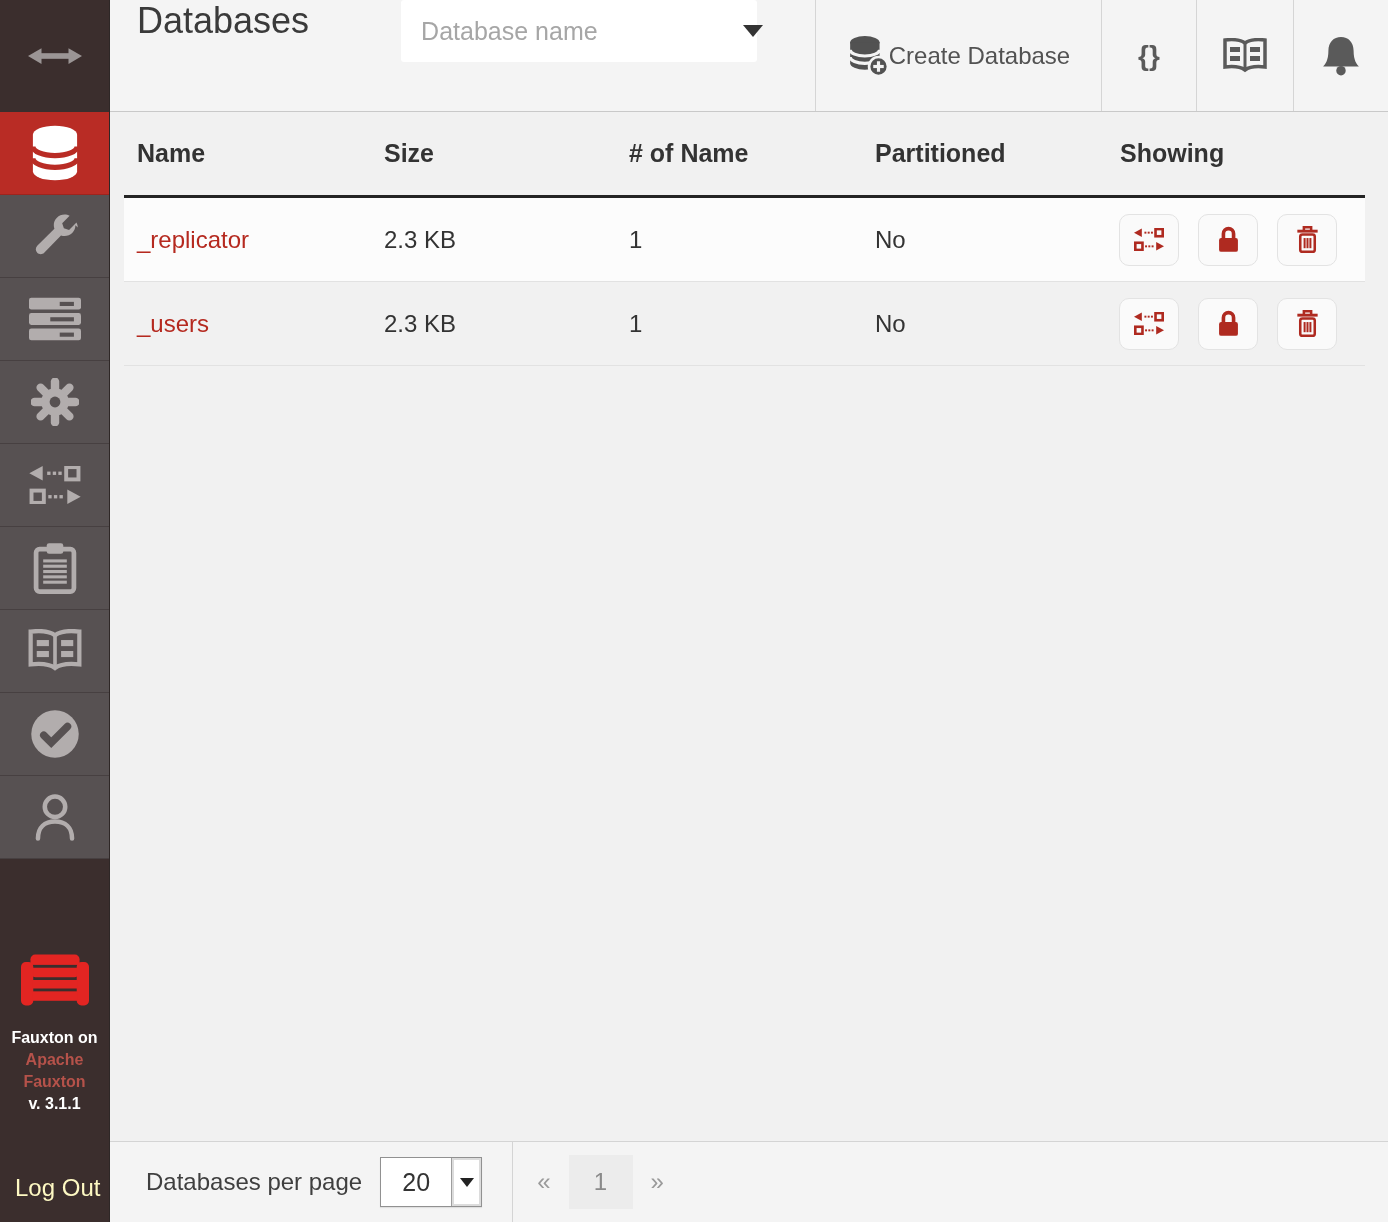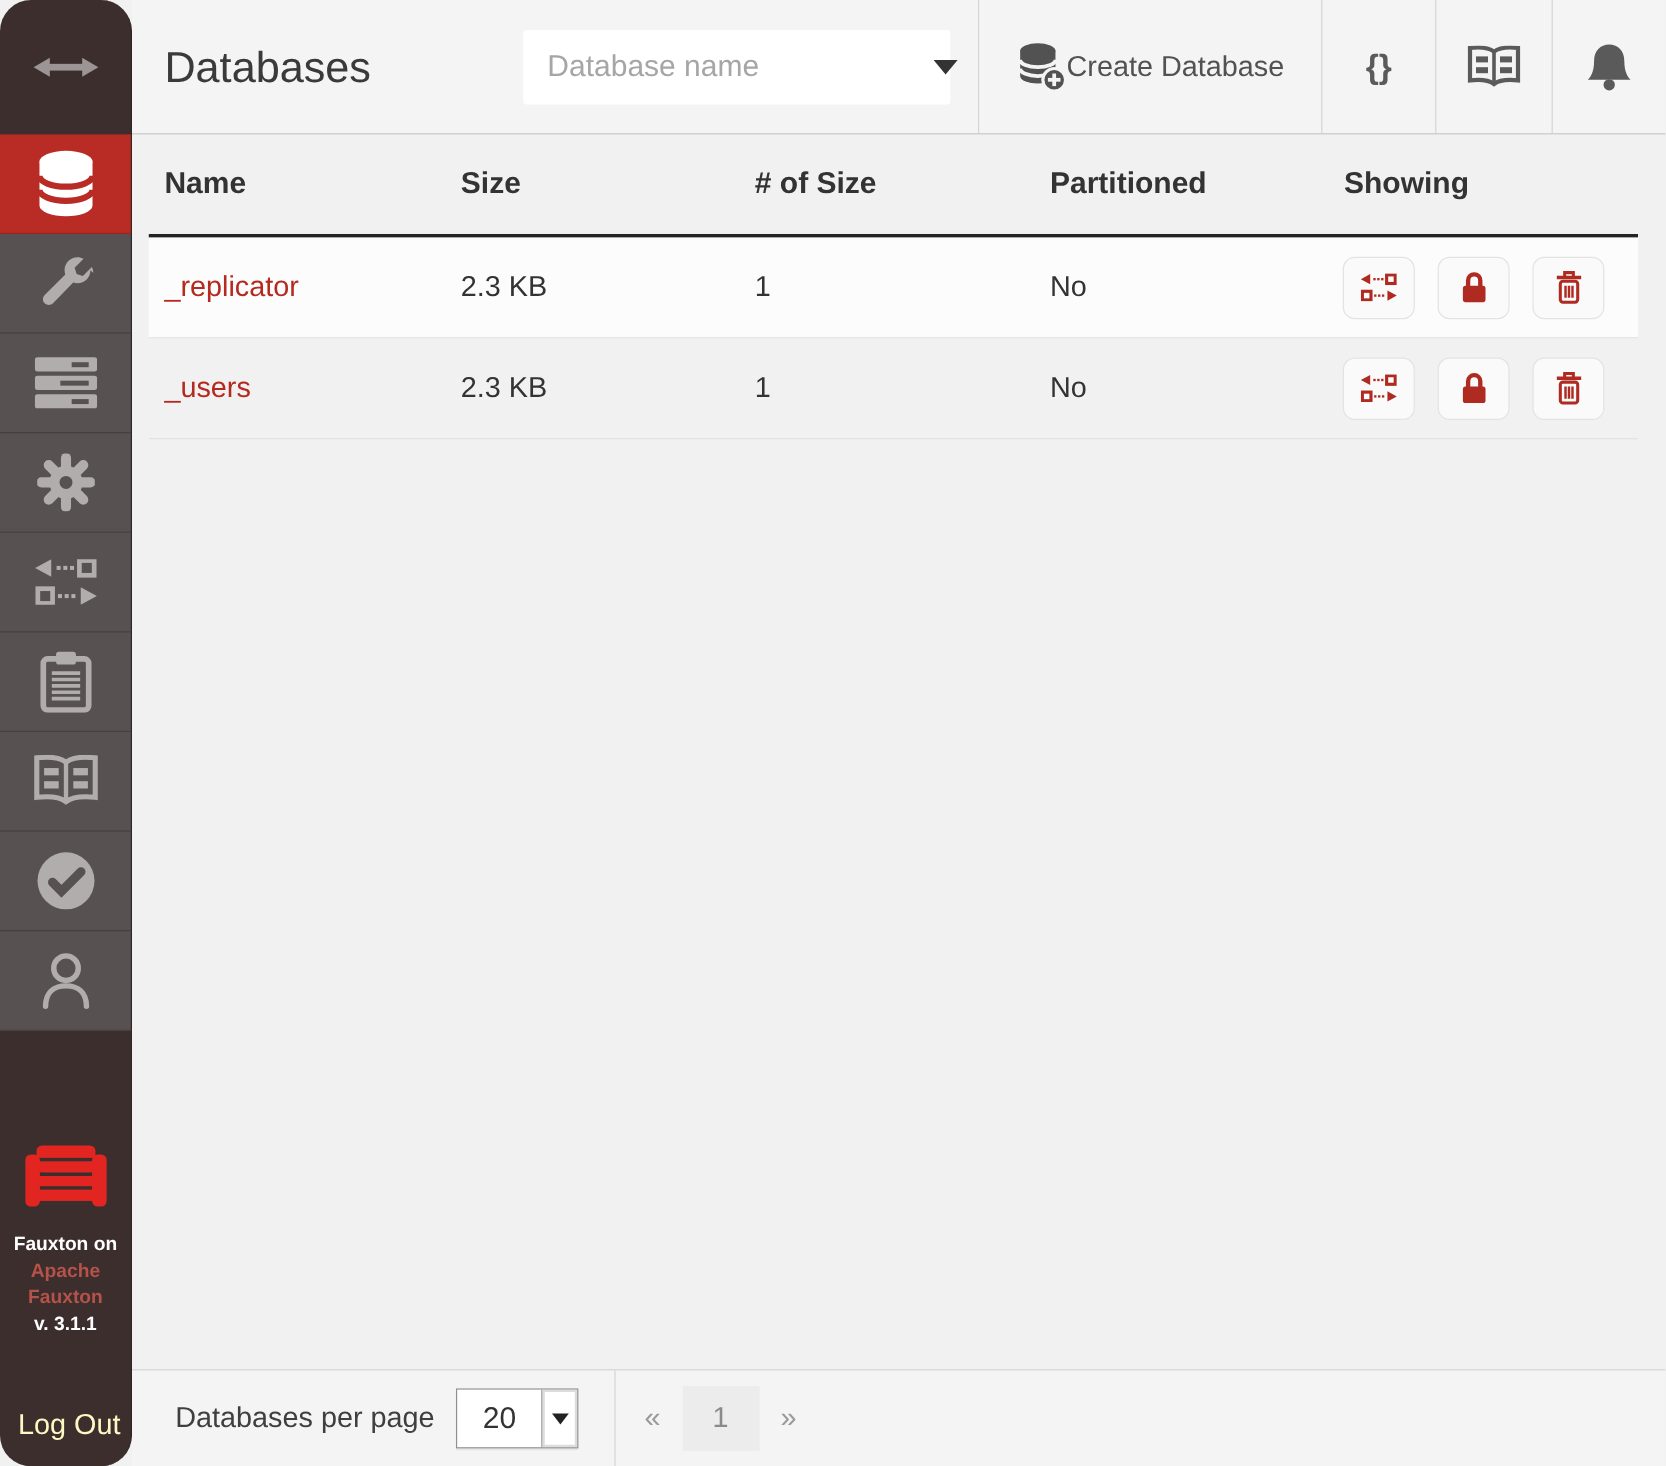--- a/index.html
+++ b/index.html
@@ -13,34 +13,34 @@
     --dark-ic:#5a5a5a;
     --header-bg:#f4f4f4;
     --content-bg:#f1f1f1;
   }
   *{margin:0;padding:0;box-sizing:border-box;}
   html,body{width:1388px;height:1222px;overflow:hidden;}
   body{font-family:"Liberation Sans",sans-serif;background:var(--content-bg);}
   .app{display:flex;width:1388px;height:1222px;}
 
   
-  .sidebar{flex:0 0 110px;width:110px;background:var(--dark);display:flex;flex-direction:column;border-right:1px solid #2e2726;border-radius:26px;}
+  .sidebar{flex:0 0 110px;width:110px;background:var(--dark);display:flex;flex-direction:column;border-right:1px solid #2e2726;}
   .sidebar-top{height:112px;display:flex;align-items:center;justify-content:center;cursor:pointer;}
   .nav-item{height:83px;background:var(--item);border-bottom:1px solid var(--item-border);display:flex;align-items:center;justify-content:center;color:var(--gray-ic);cursor:pointer;}
   .nav-item.active{background:var(--red);border-bottom-color:#9e241d;color:#ffffff;}
   .sidebar-footer{flex:1;display:flex;flex-direction:column;align-items:center;padding-top:94px;}
   .brand-caption{margin-top:20px;text-align:center;font-weight:bold;font-size:16px;line-height:22px;color:#ffffff;}
   .brand-red{color:#b5524a;}
   .logout{margin-top:auto;align-self:flex-start;padding:0 0 20px 15px;color:#fef9c3;font-weight:normal;font-size:24px;cursor:pointer;}
 
   
   .main{flex:1;display:flex;flex-direction:column;background:var(--content-bg);}
 
   header{height:112px;background:var(--header-bg);border-bottom:1px solid #c9c9c9;display:flex;align-items:stretch;}
-  .header-left{flex:1;display:flex;align-items:center;gap:35px;}
+  .header-left{flex:1;display:flex;}
   .page-title{font-size:36px;color:#3a3a3a;margin-left:27px;font-weight:400;}
   .db-combobox{margin-left:92px;width:356px;height:62px;background:#ffffff;border-radius:3px;display:flex;align-items:center;padding:0 20px;cursor:pointer;}
   .db-combobox input{flex:1;border:none;outline:none;font-size:25px;color:#444;font-family:"Liberation Sans",sans-serif;background:transparent;}
   .db-combobox input::placeholder{color:#a6a6a6;}
   .caret{width:0;height:0;border-left:10px solid transparent;border-right:10px solid transparent;border-top:12px solid #333;}
   .header-section{border-left:1px solid #d5d5d5;display:flex;align-items:center;justify-content:center;cursor:pointer;color:var(--dark-ic);}
   .sec-create{width:286px;font-size:24px;font-weight:500;color:#525252;}
   .sec-json{width:95px;font-size:28px;font-weight:bold;}
   .sec-book{width:97px;}
   .sec-bell{width:95px;}
@@ -268,21 +268,21 @@
             <circle cx="18" cy="34" r="4.5"></circle>
           </svg>
         </span>
       </div>
     </header>
 
     <div class="content">
       <div class="grid thead">
         <div class="th">Name</div>
         <div class="th">Size</div>
-        <div class="th"># of Size</div>
+        <div class="th"># of Name</div>
         <div class="th">Partitioned</div>
         <div class="th">Showing</div>
       </div>
 
       <div class="grid row odd">
         <div class="cell">
           <span class="name-link">_replicator</span>
         </div>
         <div class="cell">2.3 KB</div>
         <div class="cell">1</div>

